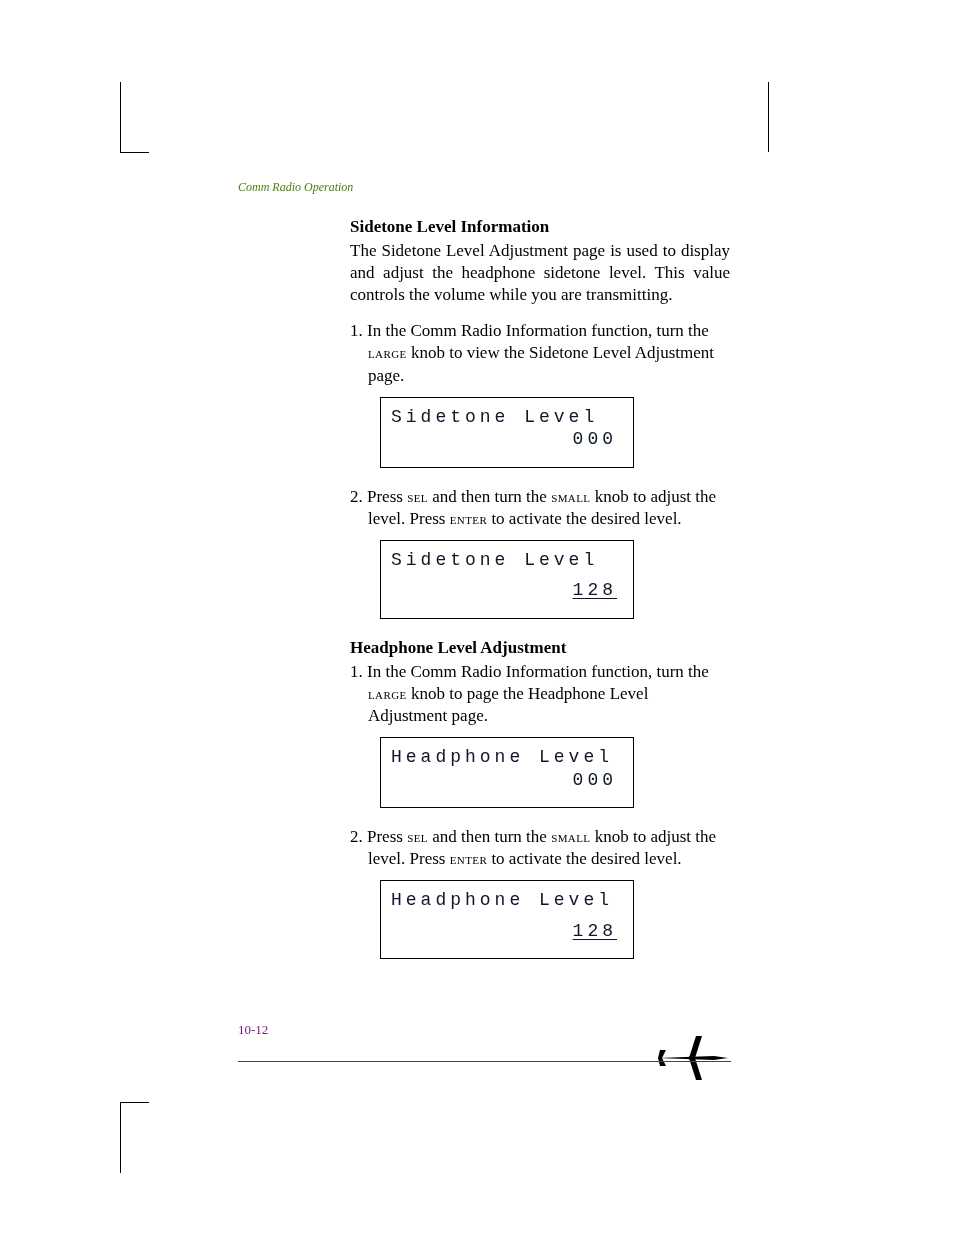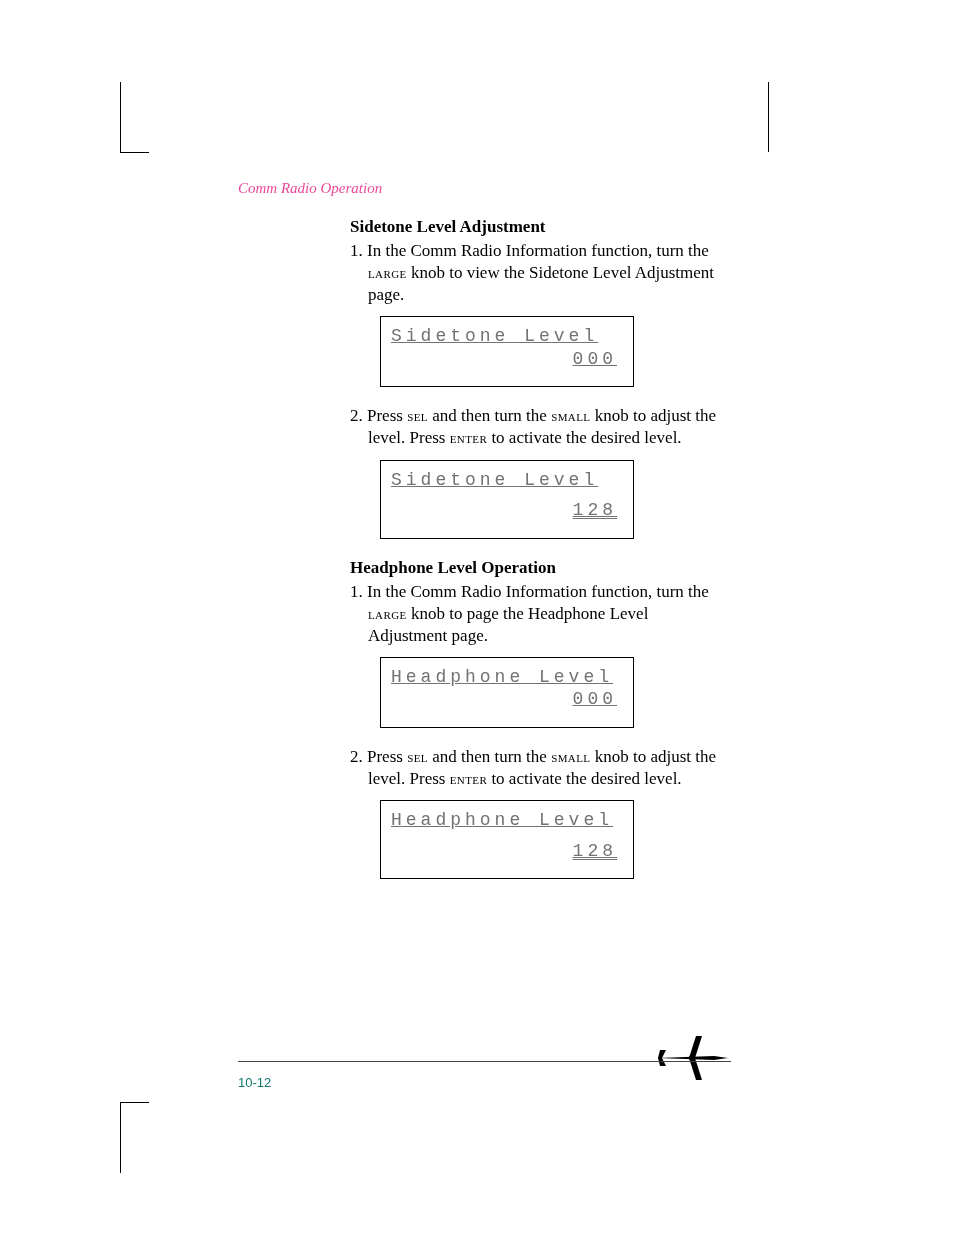--- a/index.html
+++ b/index.html
@@ -36,22 +36,22 @@
     height: 70px;
     top: 1102px;
     left: 120px;
   }
   .header {
     position: absolute;
     top: 180px;
     left: 238px;
     font-family: 'Monotype Corsiva', 'Lucida Handwriting', cursive, serif;
     font-style: italic;
-    font-size: 15px;
-    color: #ec4899;
+    font-size: 12px;
+    color: #4d7c0f;
   }
   .content {
     position: absolute;
     top: 210px;
     left: 350px;
     width: 380px;
     font-size: 17px;
     line-height: 1.3;
   }
   .heading {
@@ -75,43 +75,42 @@
     font-size: 15px;
   }
   .lcd {
     margin: 10px auto 18px 30px;
     border: 1.5px solid #000;
     width: 232px;
     padding: 8px 10px 16px 10px;
     font-family: 'Courier New', monospace;
     letter-spacing: 4px;
     font-size: 18px;
-    color: #737373;
+    color: #0f172a;
     line-height: 1.25;
-    text-decoration: underline;
   }
   .lcd .row1 {
     white-space: nowrap;
   }
   .lcd .row2 {
     text-align: right;
     padding-right: 6px;
   }
   .lcd .underlined {
     text-decoration: underline;
     text-underline-offset: 3px;
     margin-top: 8px;
   }
   .page-num {
     position: absolute;
     left: 238px;
-    top: 1075px;
+    top: 1022px;
     font-size: 13px;
-    color: #0f766e;
-    font-family: Liberation Sans, sans-serif;
+    color: #701a75;
+    font-family: Liberation Serif, serif;
   }
   .rule {
     position: absolute;
     left: 238px;
     top: 1061px;
     width: 493px;
     height: 0;
     border-top: 1px solid #444;
   }
   .plane-icon {
@@ -125,41 +124,42 @@
 <body>
 
 <div class="crop-top"></div>
 <div class="crop-top-right"></div>
 <div class="crop-bottom"></div>
 
 <div class="header">Comm Radio Operation</div>
 
 <div class="content">
 
-  <div class="heading">Sidetone Level Adjustment</div>
+  <div class="heading">Sidetone Level Information</div>
+  <div class="para">The Sidetone Level Adjustment page is used to display and adjust the headphone sidetone level. This value controls the volume while you are transmitting.</div>
 
   <div class="step">
     <span>1. In the Comm Radio Information function, turn the </span><span class="smallcaps">large</span><span> knob to view the Sidetone Level Adjustment page.</span>
   </div>
 
   <div class="lcd">
     <div class="row1">Sidetone Level</div>
     <div class="row2">000</div>
   </div>
 
   <div class="step">
     <span>2. Press </span><span class="smallcaps">sel</span><span> and then turn the </span><span class="smallcaps">small</span><span> knob to adjust the level. Press </span><span class="smallcaps">enter</span><span> to activate the desired level.</span>
   </div>
 
   <div class="lcd">
     <div class="row1">Sidetone Level</div>
     <div class="row2 underlined">128</div>
   </div>
 
-  <div class="heading">Headphone Level Operation</div>
+  <div class="heading">Headphone Level Adjustment</div>
 
   <div class="step">
     <span>1. In the Comm Radio Information function, turn the </span><span class="smallcaps">large</span><span> knob to page the Headphone Level Adjustment page.</span>
   </div>
 
   <div class="lcd">
     <div class="row1">Headphone Level</div>
     <div class="row2">000</div>
   </div>
 

